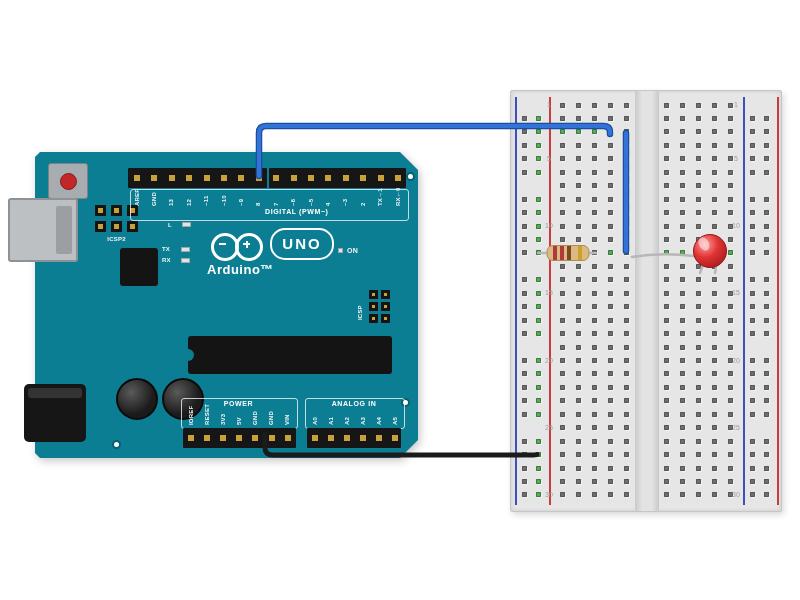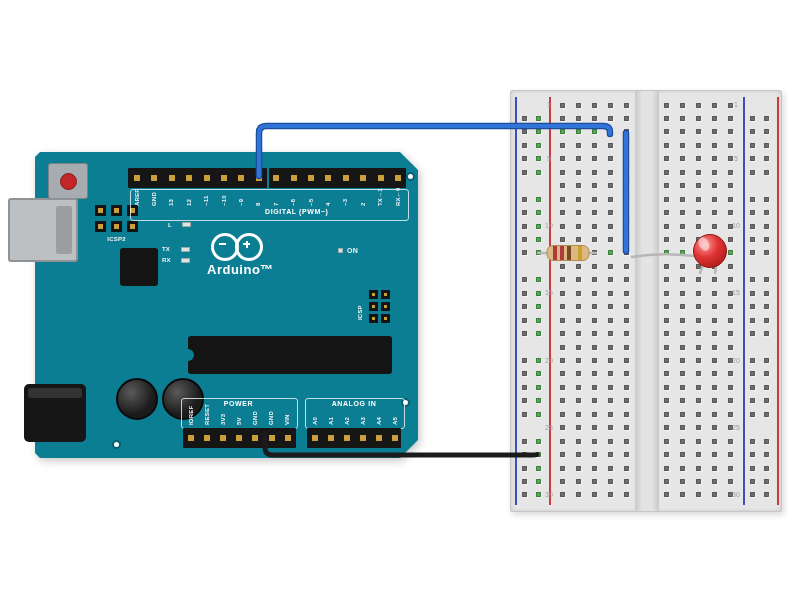--- a/index.html
+++ b/index.html
@@ -515,20 +515,21 @@
       <div class="tinylabel" style="left:127px;top:94px">TX</div>
       <div class="ledrect" style="left:146px;top:95px;width:9px;height:5px"></div>
       <div class="tinylabel" style="left:127px;top:105px">RX</div>
       <div class="ledrect" style="left:146px;top:106px;width:9px;height:5px"></div>
 
       <div class="ring" style="left:176px;top:81px"></div>
       <div class="ring" style="left:200px;top:81px"></div>
       <div style="position:absolute;left:184px;top:91px;width:7px;height:2px;background:#fff"></div>
       <div style="position:absolute;left:208px;top:91px;width:7px;height:2px;background:#fff"></div>
       <div style="position:absolute;left:210.5px;top:88.5px;width:2px;height:7px;background:#fff"></div>
+      <div id="uno-pill">UNO</div>
       <div id="brand">Arduino™</div>
 
       <div class="ledrect" style="left:303px;top:96px;width:5px;height:5px"></div>
       <div class="tinylabel" style="left:312px;top:95px;font-size:7px">ON</div>
 
       <div class="chip" style="left:85px;top:96px;width:38px;height:38px"></div>
       <div class="chip" style="left:153px;top:184px;width:204px;height:38px"></div>
       <div style="position:absolute;left:147px;top:197px;width:12px;height:12px;border-radius:50%;background:#0c7e94"></div>
       <div class="cap" style="left:81px;top:226px"></div>
       <div class="cap" style="left:127px;top:226px"></div>

